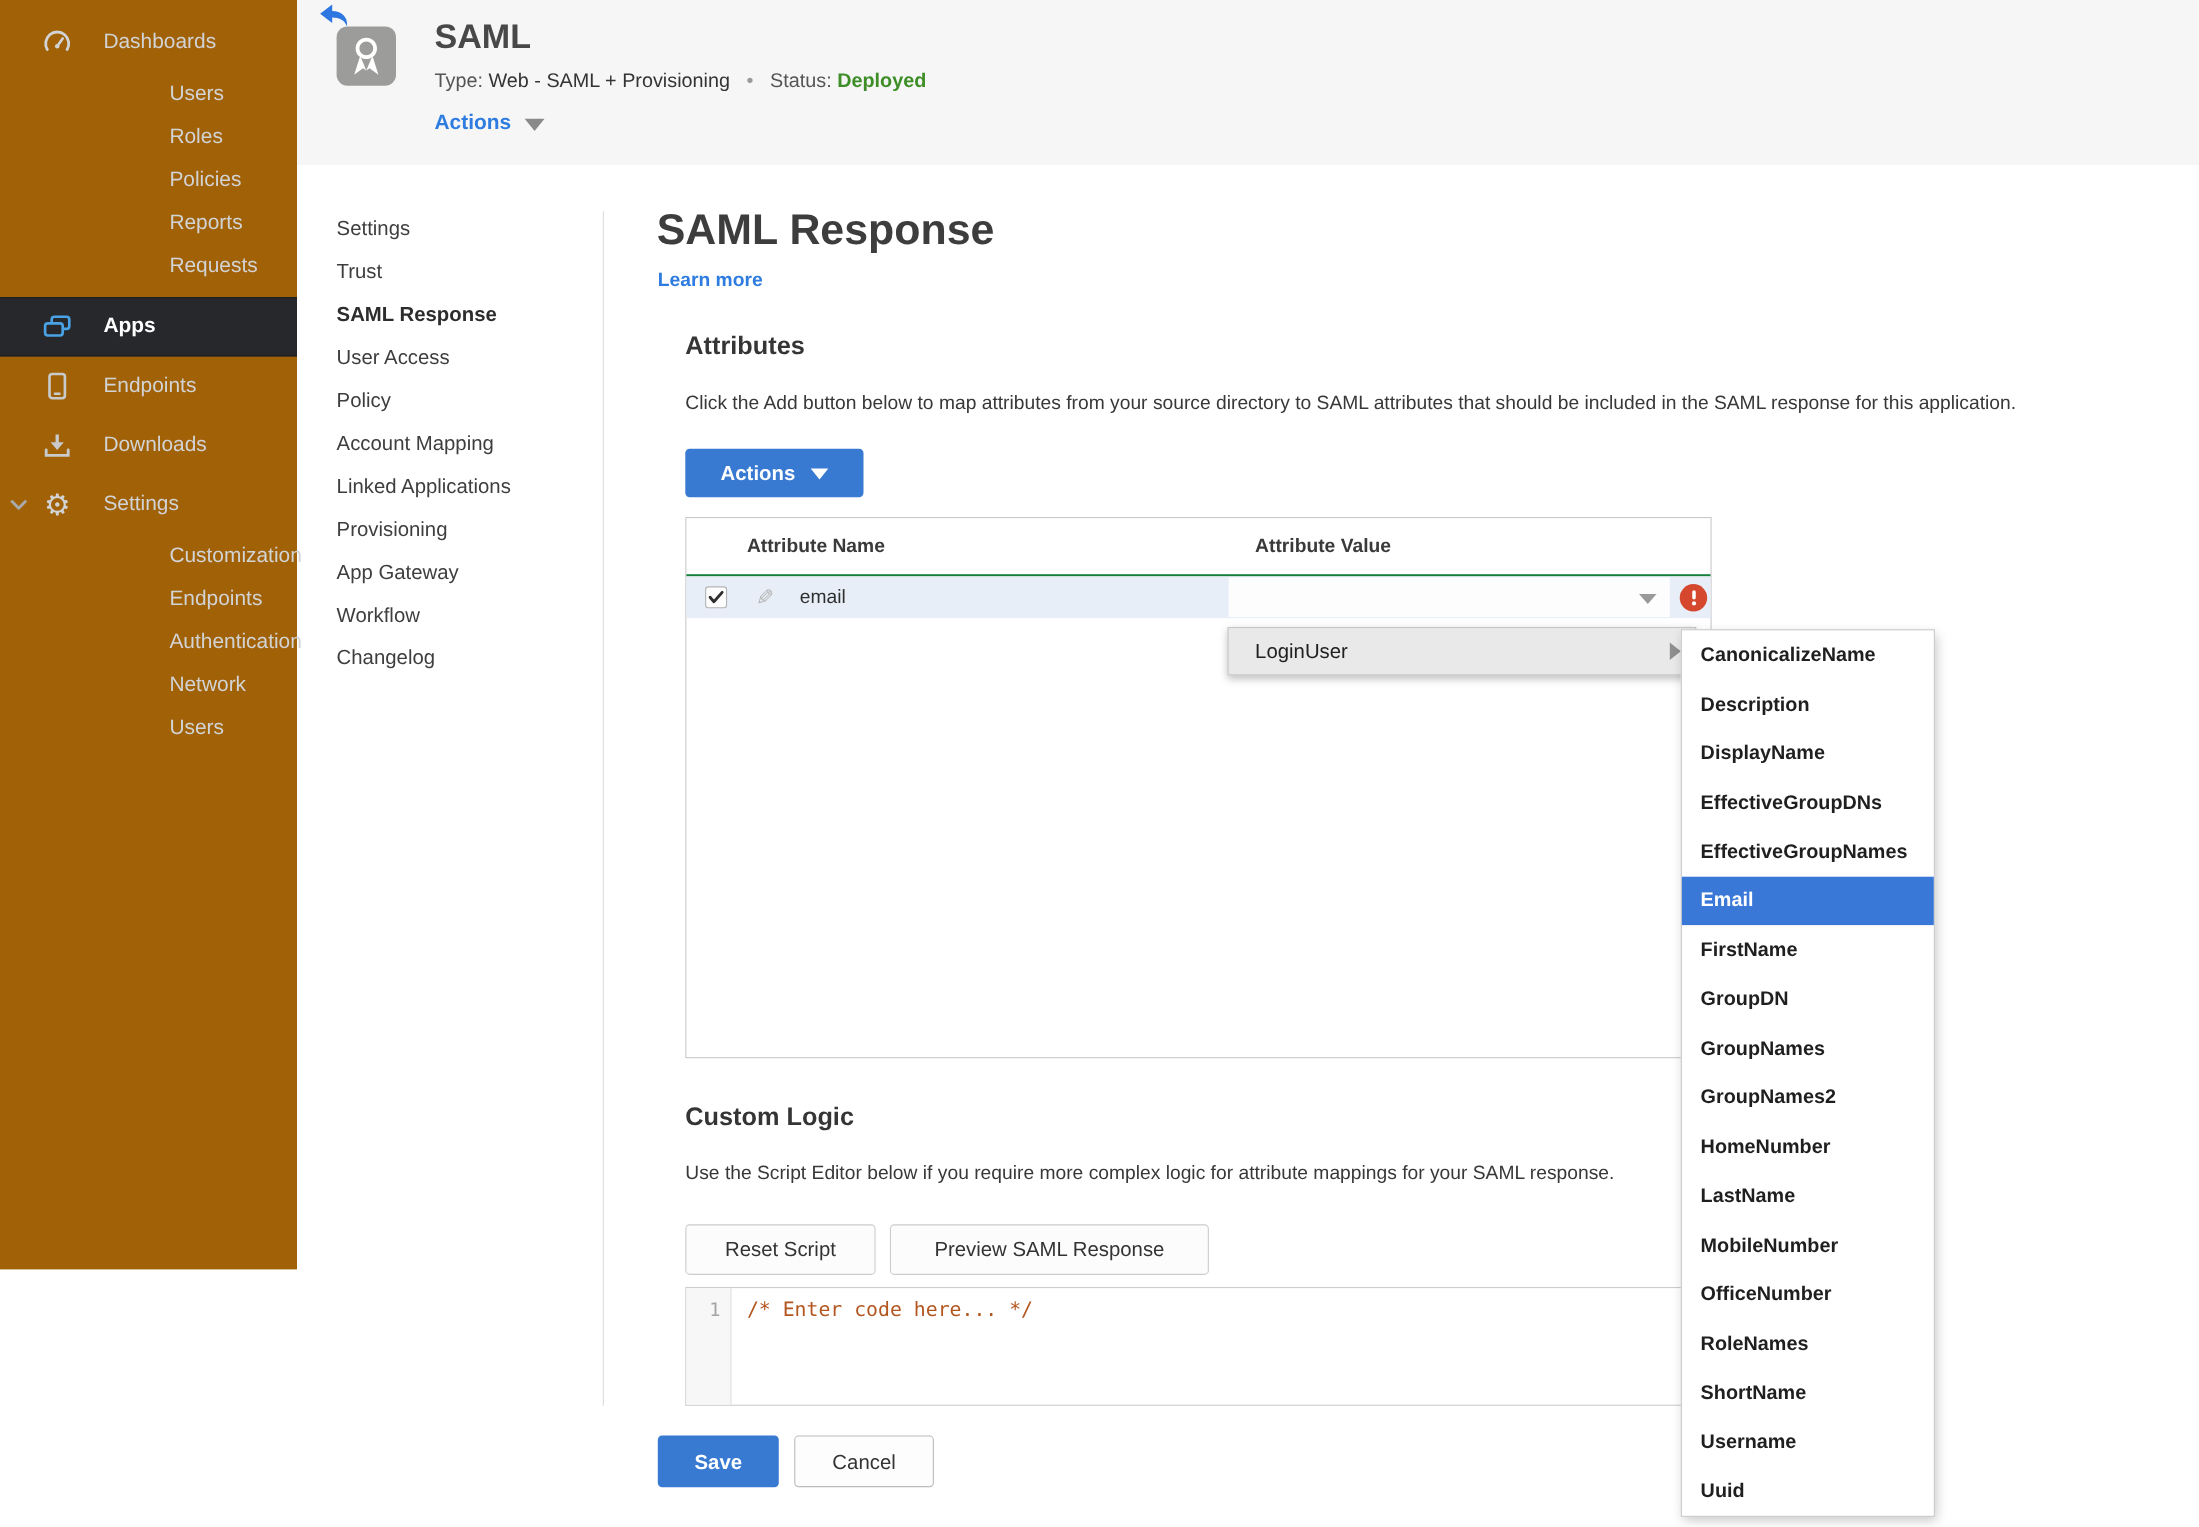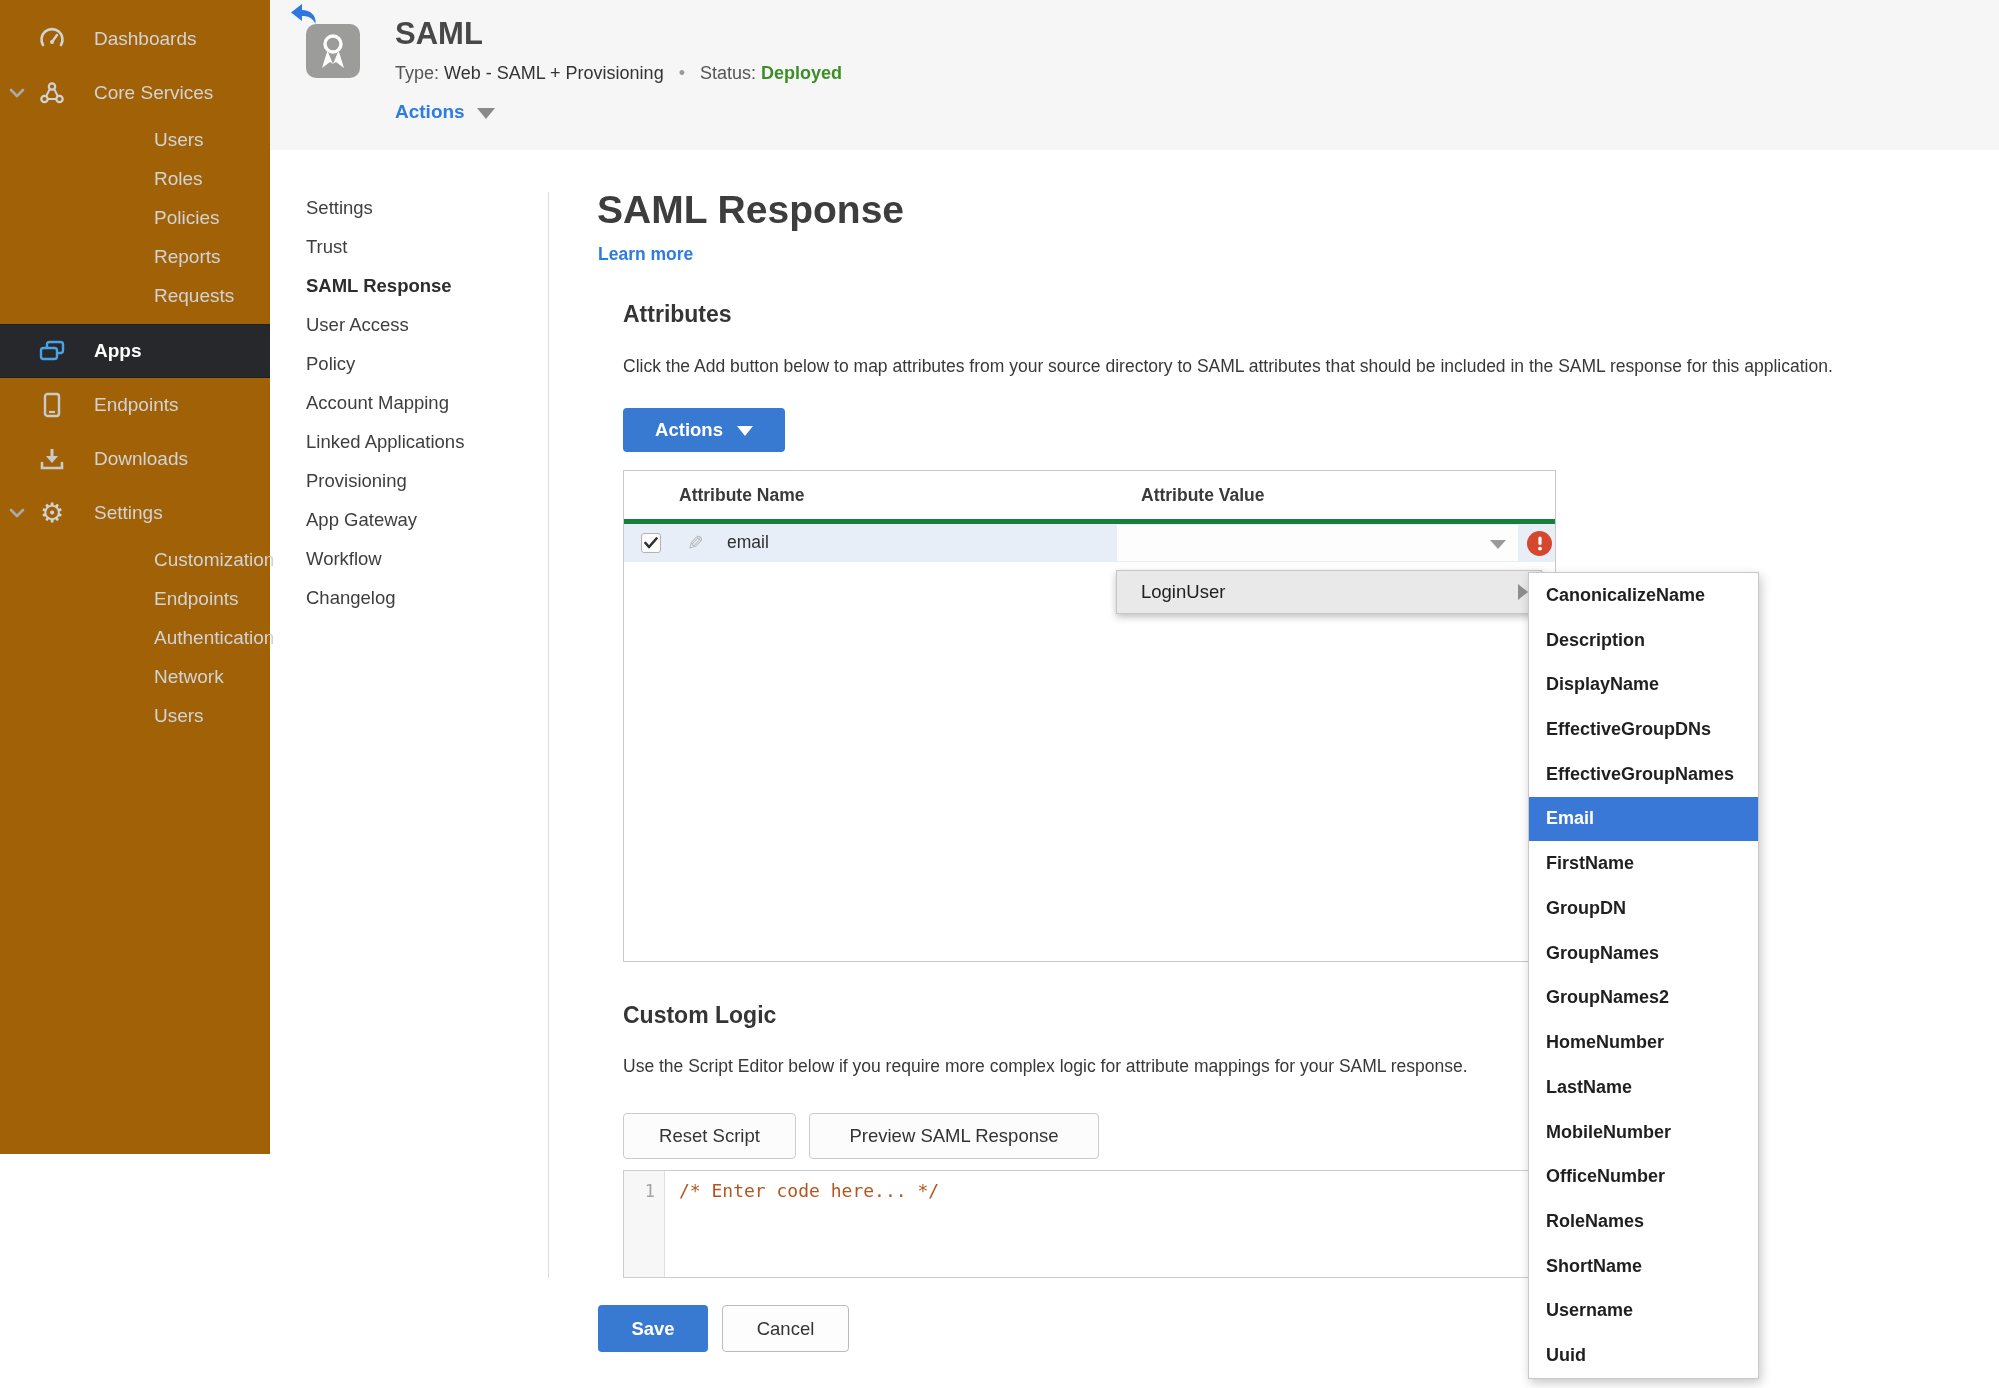--- a/index.html
+++ b/index.html
@@ -39,21 +39,21 @@
   .page-title { position:absolute; left:597px; top:188px; font-size:39px; font-weight:bold; color:#3d3d3d; }
   .learn-more { position:absolute; left:598px; top:244px; font-size:17.5px; font-weight:bold; color:#2e7ce0; cursor:pointer; }
   .sec-heading { font-size:23px; font-weight:bold; color:#353535; position:absolute; left:623px; }
   .sec-desc { position:absolute; left:623px; font-size:17.5px; color:#383838; white-space:nowrap; }
 
   .actions-btn { position:absolute; left:623px; top:408px; width:162px; height:44px; background:#3879d2; border:none; border-radius:4px; color:#ffffff; font-weight:bold; font-size:18.5px; font-family:"Liberation Sans",sans-serif; display:flex; align-items:center; justify-content:center; cursor:pointer; }
   .tri-down-white { width:0; height:0; border-left:8px solid transparent; border-right:8px solid transparent; border-top:10px solid #ffffff; margin-left:14px; margin-top:2px; }
 
   
   .attr-table { position:absolute; left:623px; top:470px; width:933px; height:492px; border:1px solid #c9c9c9; background:#ffffff; }
-  .t-head { display:flex; height:53px; align-items:center; border-bottom:5px solid #15803d; }
+  .t-head { display:flex; height:53px; align-items:center; border-bottom:2px solid #15803d; }
   .t-head .c0 { width:47px; }
   .t-head .c1 { width:446px; padding-left:8px; font-weight:bold; font-size:17.5px; color:#3a3a3a; }
   .t-head .c2 { flex:1; padding-left:24px; font-weight:bold; font-size:17.5px; color:#3a3a3a; }
   .t-row { position:relative; height:38px; background:#e8eef8; display:flex; align-items:center; cursor:pointer; }
   .chkbox { position:absolute; left:17px; top:9px; width:20px; height:20px; background:#fdfdfd; border:1px solid #b3b3b3; border-radius:3px; display:flex; align-items:center; justify-content:center; cursor:pointer; }
   .pencil { position:absolute; left:63px; top:7px; font-size:20px; color:#b5b5b5; transform:scaleX(-1); }
   .row-name { position:absolute; left:103px; top:8px; font-size:17.5px; color:#2f2f2f; }
   .val-combo { position:absolute; left:493px; top:1px; width:401px; height:36px; background:#fdfdfe; cursor:pointer; }
   .combo-arrow { position:absolute; right:12px; top:15px; width:0; height:0; border-left:8px solid transparent; border-right:8px solid transparent; border-top:9px solid #9a9a9a; }
   .err-badge { position:absolute; left:903px; top:7px; width:25px; height:25px; border-radius:50%; background:#d5482e; display:flex; align-items:center; justify-content:center; }
@@ -88,38 +88,20 @@
     <span class="ico">
       <svg width="26" height="24" viewBox="0 0 26 24">
           <path d="M4 18 A 10.5 10.5 0 1 1 22 18" fill="none" stroke="#d2d3d5" stroke-width="2.6" stroke-linecap="round"></path>
           <line x1="13" y1="15" x2="18" y2="8" stroke="#d2d3d5" stroke-width="2.4" stroke-linecap="round"></line>
           <circle cx="13" cy="15" r="2" fill="#d2d3d5"></circle>
         </svg>
     </span>
     <span>Dashboards</span>
   </div>
 
-  <div class="side-row">
-    <span class="chev">
-      <svg width="16" height="11" viewBox="0 0 16 11">
-          <polyline points="2,2 8,8 14,2" fill="none" stroke="#a9aaac" stroke-width="2.6" stroke-linecap="round" stroke-linejoin="round"></polyline>
-        </svg>
-    </span>
-    <span class="ico">
-      <svg width="26" height="24" viewBox="0 0 26 24">
-          <circle cx="13" cy="5.5" r="3.2" fill="none" stroke="#d2d3d5" stroke-width="2.2"></circle>
-          <circle cx="5.5" cy="18" r="3.2" fill="none" stroke="#d2d3d5" stroke-width="2.2"></circle>
-          <circle cx="20.5" cy="18" r="3.2" fill="none" stroke="#d2d3d5" stroke-width="2.2"></circle>
-          <line x1="10.8" y1="8" x2="7.2" y2="15.2" stroke="#d2d3d5" stroke-width="2"></line>
-          <line x1="15.2" y1="8" x2="18.8" y2="15.2" stroke="#d2d3d5" stroke-width="2"></line>
-          <line x1="8.7" y1="18" x2="17.3" y2="18" stroke="#d2d3d5" stroke-width="2"></line>
-        </svg>
-    </span>
-    <span>Core Services</span>
-  </div>
 
   <div class="side-row sub">
       <span>Users</span>
     </div>
   <div class="side-row sub">
       <span>Roles</span>
     </div>
   <div class="side-row sub">
       <span>Policies</span>
     </div>

